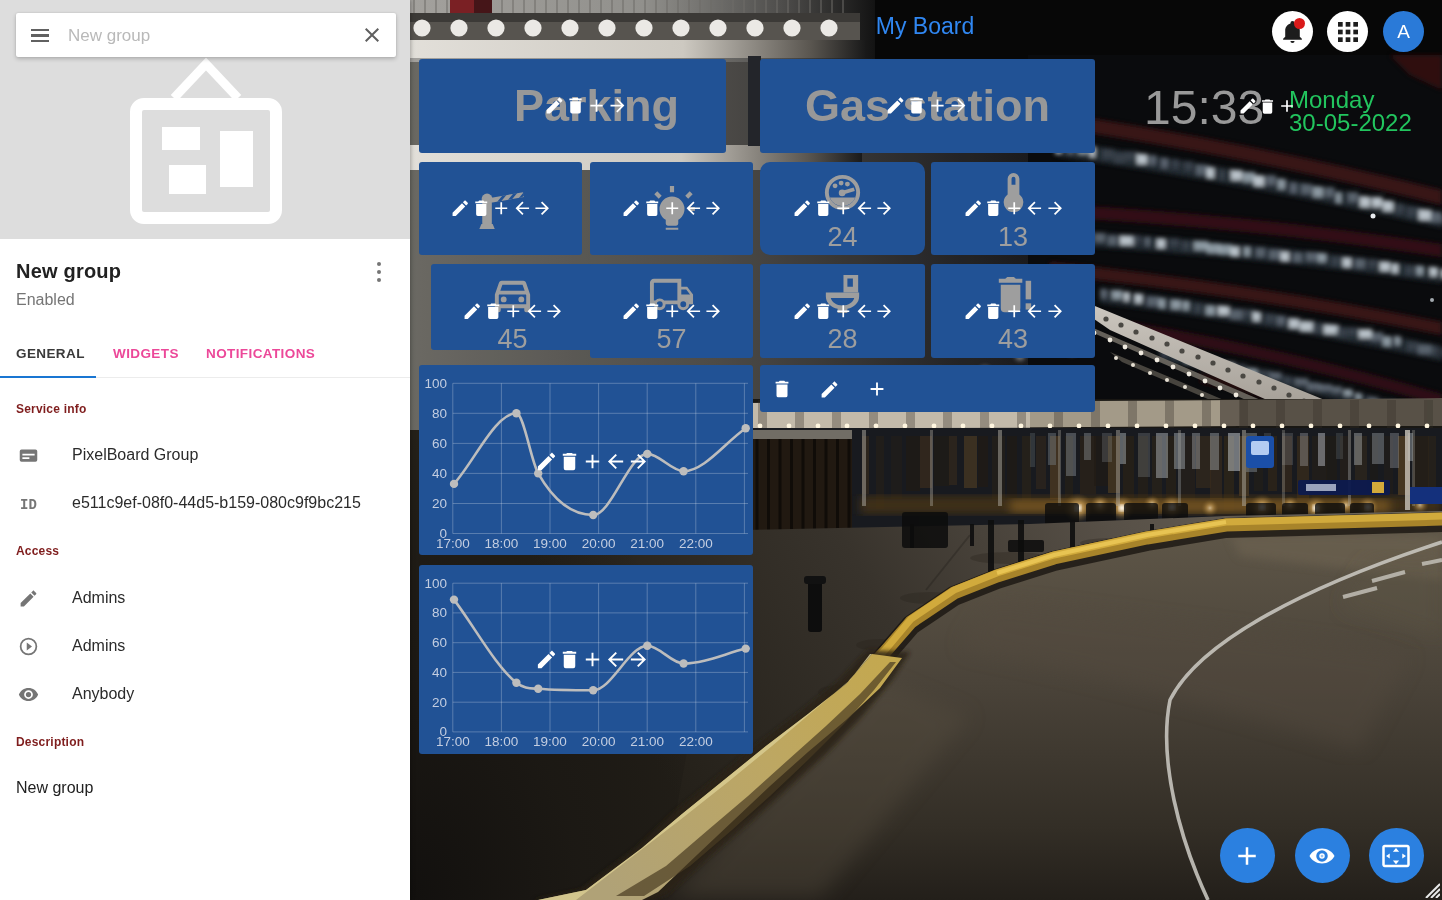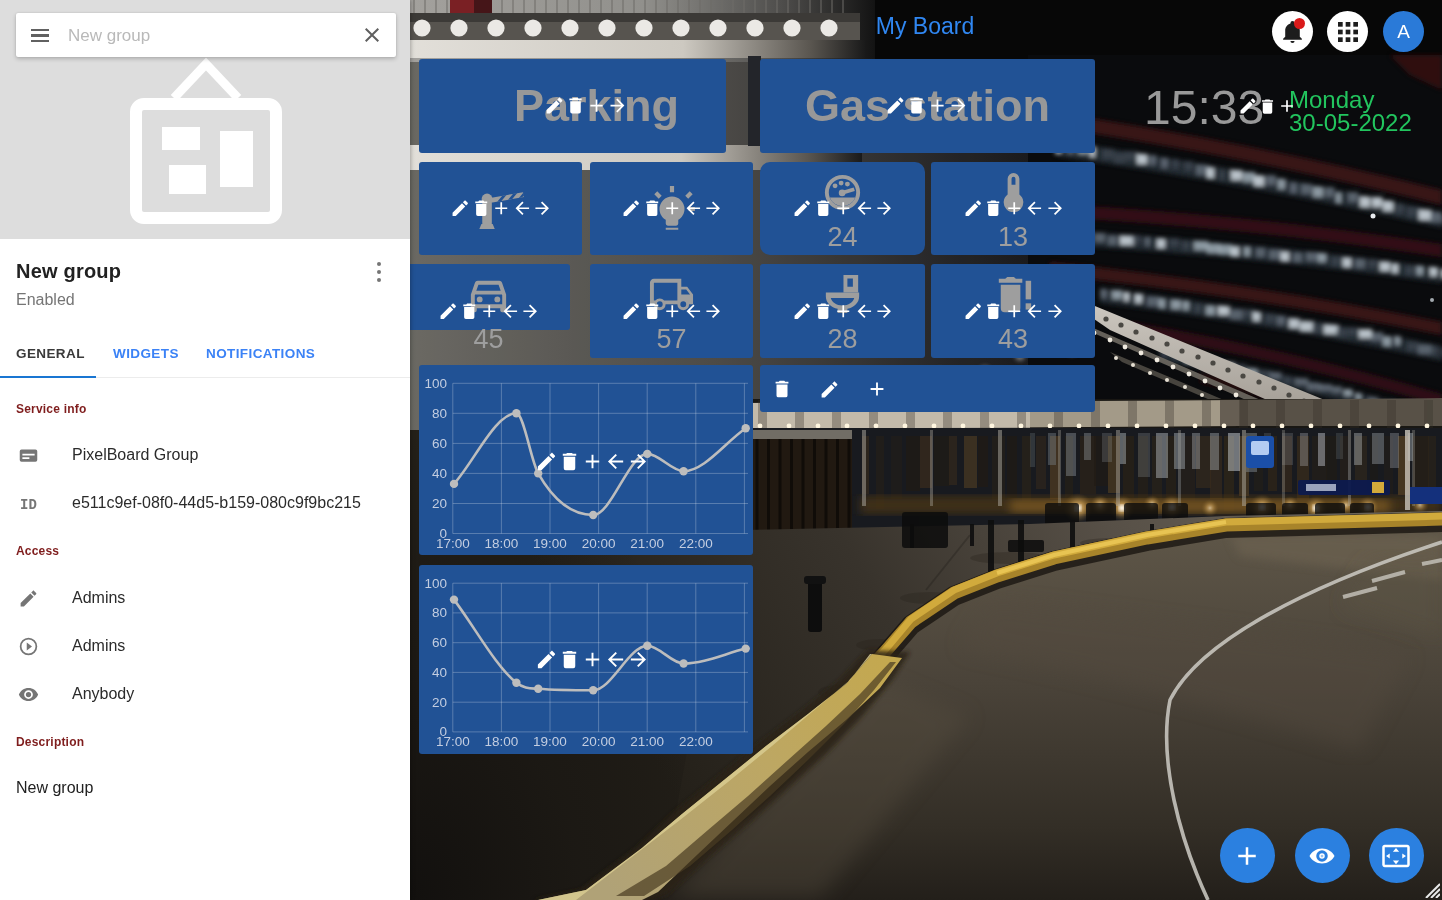--- a/index.html
+++ b/index.html
@@ -8,21 +8,21 @@
 #imgzone{position:absolute;left:0;top:0;width:410px;height:239px;background:#dddddd;}
 #searchbar{position:absolute;left:16px;top:13px;width:380px;height:44px;background:#fff;border-radius:2px;box-shadow:0 2px 4px rgba(0,0,0,.2),0 0 2px rgba(0,0,0,.12);z-index:3;}
 .ham{position:absolute;left:15px;top:16px;width:18px;height:13px;}
 .ham div{height:2.4px;background:#616161;margin-bottom:2.9px;}
 #searchph{position:absolute;left:52px;top:13px;font-size:17px;color:#b9b9b9;}
 #sx{position:absolute;left:344px;top:10px;width:24px;height:24px;}
 #title-ng{position:absolute;left:16px;top:260px;font-size:20px;font-weight:bold;color:#212121;letter-spacing:.2px;}
 #sub-en{position:absolute;left:16px;top:291px;font-size:16px;color:#757575;}
 #dots3{position:absolute;left:377px;top:262px;width:4px;height:20px;}
 .tabs{position:absolute;left:0;top:330px;width:410px;height:48px;border-bottom:1px solid #ececec;}
-.tab{position:absolute;top:0;height:48px;line-height:48px;font-size:13.5px;font-weight:bold;letter-spacing:0.4px;color:#3b82f6;}
+.tab{position:absolute;top:0;height:48px;line-height:48px;font-size:13.5px;font-weight:bold;letter-spacing:0.4px;color:#ec4899;}
 .tab.on{color:#3a3a3a;}
 #tabline{position:absolute;left:0;top:376px;width:96px;height:2px;background:#1976d2;z-index:2;}
 .sechead{position:absolute;left:16px;font-size:12px;font-weight:bold;color:#7f1d1d;letter-spacing:.2px;}
 .rowic{position:absolute;left:18px;width:21px;height:21px;}
 .rowtx{position:absolute;left:72px;font-size:16px;color:#2b2b2b;}
 .wg{position:absolute;background:#215295;border-radius:3px;}
 .hdr-t{width:100%;text-align:center;font-size:45px;font-weight:bold;color:#989898;line-height:93px;letter-spacing:0;}
 .icrow{position:absolute;display:flex;align-items:center;}
 .icrow svg{display:block;flex:none;}
 .tile-ic{position:absolute;left:0;width:100%;text-align:center;}
@@ -850,21 +850,21 @@
               <path d="M20,11V13H8L13.5,18.5L12.08,19.92L4.16,12L12.08,4.08L13.5,5.5L8,11H20Z"></path>
             </g>
           </svg>
           <svg width="20.5" height="20.5" viewBox="0 0 24 24">
             <g fill="#fff">
               <path d="M4,11V13H16L10.5,18.5L11.92,19.92L19.84,12L11.92,4.08L10.5,5.5L16,11H4Z"></path>
             </g>
           </svg>
         </div>
       </div>
-<div class="wg" style="left:407px;top:264px;width:163px;height:66px;">
+<div class="wg" style="left:431px;top:264px;width:163px;height:86px;">
         <div class="tile-ic" style="top:7px;"><svg width="47" height="47" viewBox="0 0 24 24">
             <g fill="#9e9e9e">
               <path d="M18.92,6.01C18.72,5.42 18.16,5 17.5,5H6.5C5.84,5 5.29,5.42 5.08,6.01L3,12V20A1,1 0 0,0 4,21H5A1,1 0 0,0 6,20V19H18V20A1,1 0 0,0 19,21H20A1,1 0 0,0 21,20V12L18.92,6.01M6.85,7H17.14L18.22,10.11H5.77L6.85,7M19,17H5V12.34L5.12,12H18.89L19,12.34V17M7.5,13A1.5,1.5 0 0,1 9,14.5A1.5,1.5 0 0,1 7.5,16A1.5,1.5 0 0,1 6,14.5A1.5,1.5 0 0,1 7.5,13M16.5,13A1.5,1.5 0 0,1 18,14.5A1.5,1.5 0 0,1 16.5,16A1.5,1.5 0 0,1 15,14.5A1.5,1.5 0 0,1 16.5,13Z"></path>
             </g>
           </svg></div>
         <div class="tile-num" style="top:60px;">45</div>
         <div class="icrow" style="left:31.2px;top:36.8px;gap:-0.5px;">
           <svg width="20.5" height="20.5" viewBox="0 0 24 24">
             <g fill="#fff">
               <path d="M20.71,7.04C21.1,6.65 21.1,6 20.71,5.63L18.37,3.29C18,2.9 17.35,2.9 16.96,3.29L15.12,5.12L18.87,8.87M3,17.25V21H6.75L17.81,9.93L14.06,6.18L3,17.25Z"></path>

